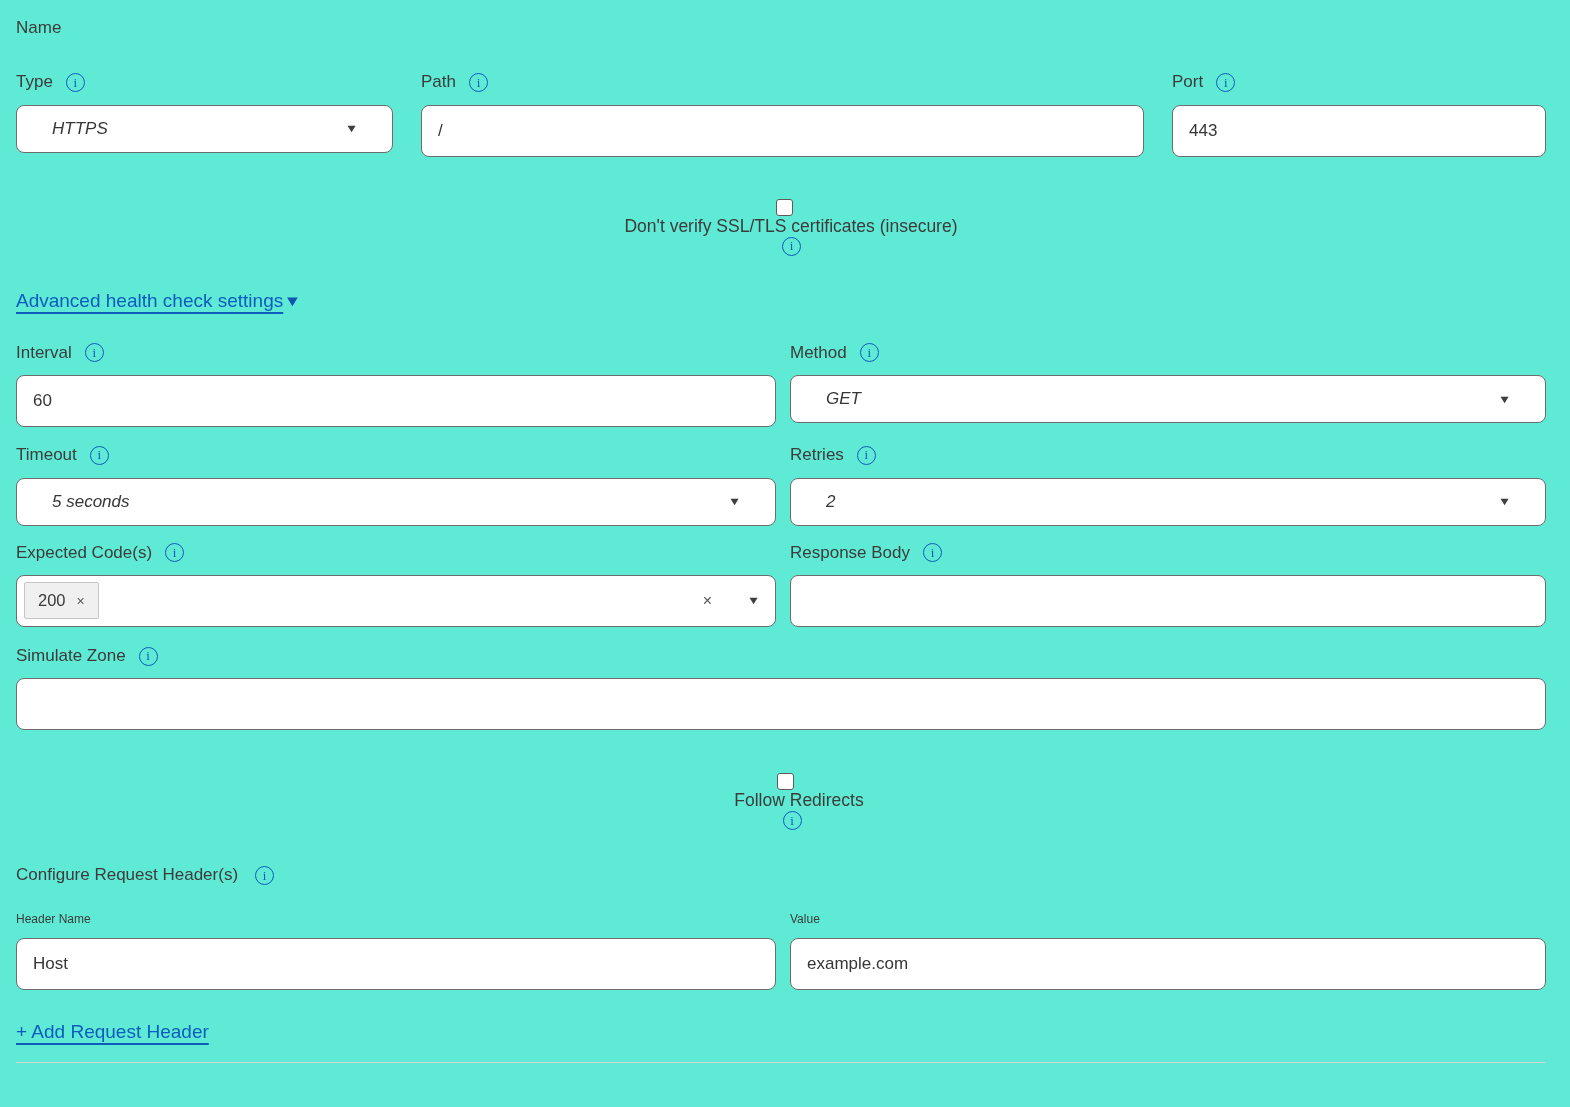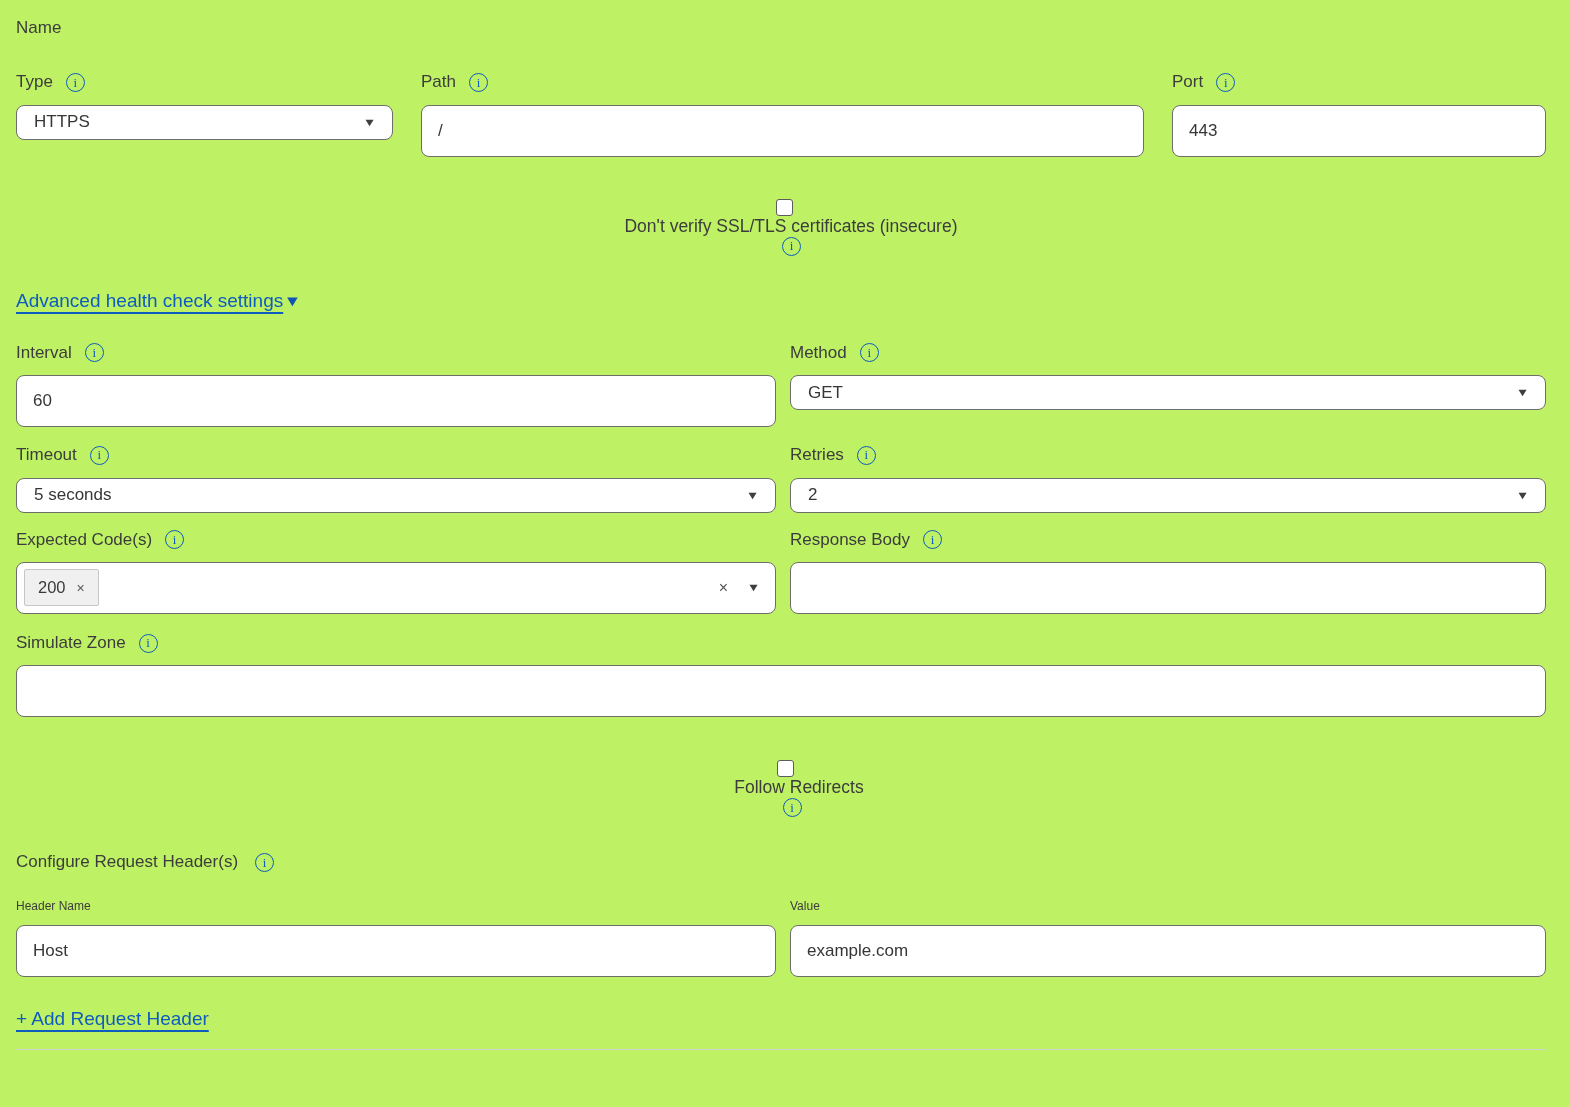--- a/index.html
+++ b/index.html
@@ -7,21 +7,21 @@
     margin: 0; padding: 0;
     background: #ffffff;
     font-family: "Liberation Sans", "DejaVu Sans", sans-serif;
     color: #3d3d3d;
   }
   .page {
     width: 1570px;
     height: 1107px;
     padding: 18px 24px 0 16px;
     overflow: hidden;
-    background: #bef264;
+    background: #5eead4;
   }
 
   
   .field-label {
     display: flex;
     align-items: center;
     gap: 13px;
     font-size: 17px;
     color: #3c3c3c;
     margin-bottom: 12px;
@@ -56,49 +56,51 @@
     padding: 0 16px;
     font-family: inherit;
     font-size: 17px;
     color: #363636;
     outline: none;
   }
   .text-input.focus-blue {
     border: 2px solid #4d84c6;
   }
   .select-box {
-    height: 35px;
+    height: 48px;
     border: 1px solid #6d6d6d;
     border-radius: 8px;
     background: #fff;
     display: flex;
     align-items: center;
     justify-content: space-between;
-    padding: 0 17px;
+    padding: 0 35px;
     font-size: 17px;
     color: #363636;
     cursor: pointer;
+    font-style: italic;
   }
   .caret {
     font-size: 11px;
     color: #3e3e3e;
     transform: scaleX(1.25);
     line-height: 1;
   }
 
   
   .multiselect {
     height: 52px;
     border: 1px solid #6d6d6d;
     border-radius: 8px;
     background: #fff;
     display: flex;
     align-items: center;
     padding: 0 16px 0 7px;
     cursor: pointer;
+    gap: 16px;
   }
   .tag {
     background: #f0f0f0;
     border: 1px solid #c6c6c6;
     border-radius: 2px;
     height: 37px;
     display: inline-flex;
     align-items: center;
     gap: 11px;
     padding: 0 13px;

